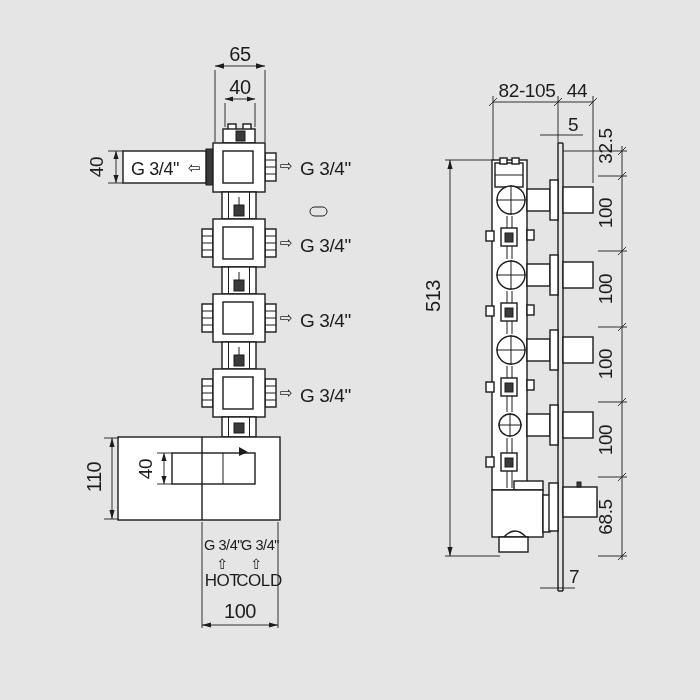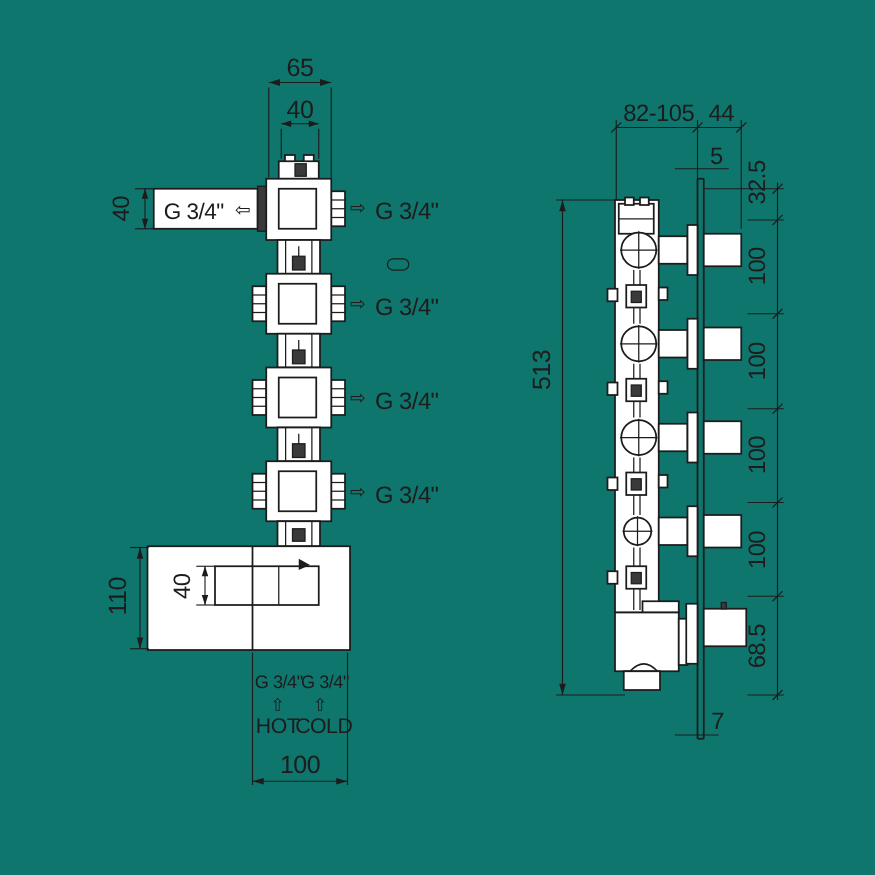--- a/index.html
+++ b/index.html
@@ -1,16 +1,16 @@
 <!DOCTYPE html>
 <html><head>
 <meta charset="utf-8">
 <style>
   html,body{margin:0;padding:0;background:#fff;}
-  #stage{position:relative;width:700px;height:700px;background:#0f766e;overflow:hidden;
+  #stage{position:relative;width:700px;height:700px;background:#e5e5e5;overflow:hidden;
          font-family:"Liberation Sans", sans-serif;}
   svg{position:absolute;left:0;top:0;}
   svg text{font-family:"Liberation Sans", sans-serif;fill:#1c1c1c;letter-spacing:-0.4px;}
   svg text.arrowglyph{font-family:"DejaVu Sans", sans-serif;letter-spacing:0;}
   .obj{stroke:#1c1c1c;stroke-width:1.4;fill:none;}
   .objf{stroke:#1c1c1c;stroke-width:1.4;fill:#ffffff;}
   .objd{stroke:#1c1c1c;stroke-width:1;fill:#3a3a3a;}
   .thin{stroke:#1c1c1c;stroke-width:1;fill:none;}
   .dim{stroke:#1c1c1c;stroke-width:0.9;fill:none;}
   .dimf{fill:#1c1c1c;stroke:none;}

